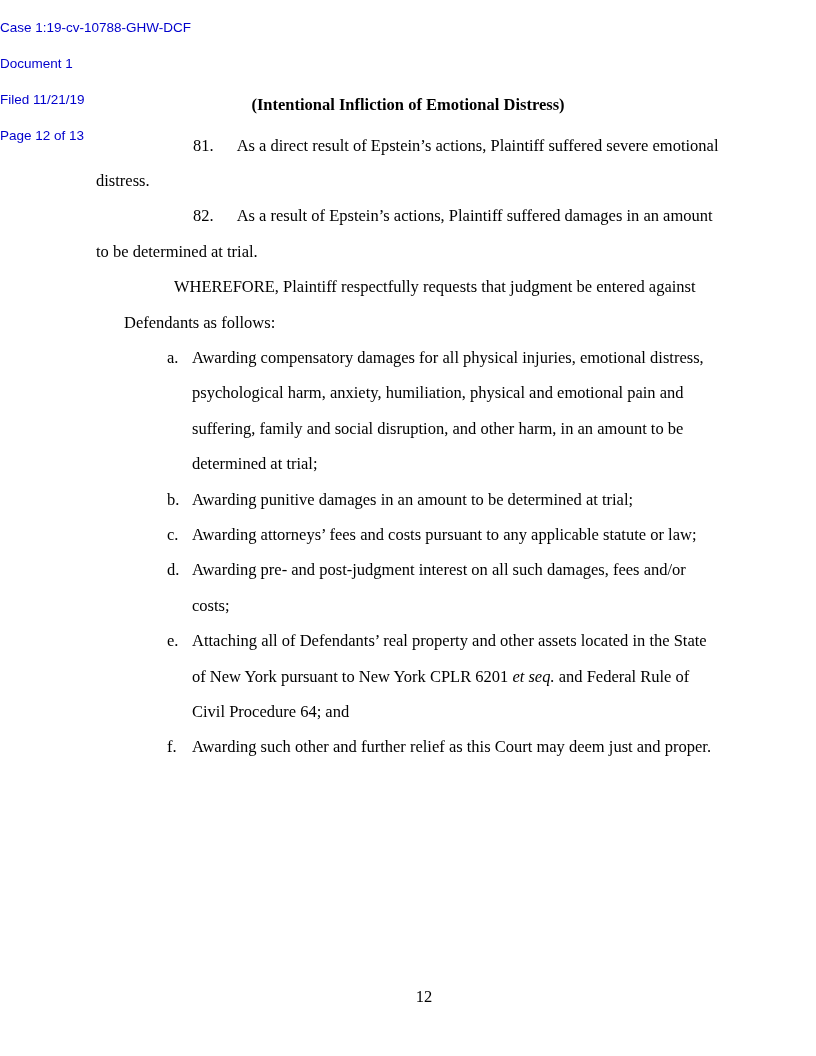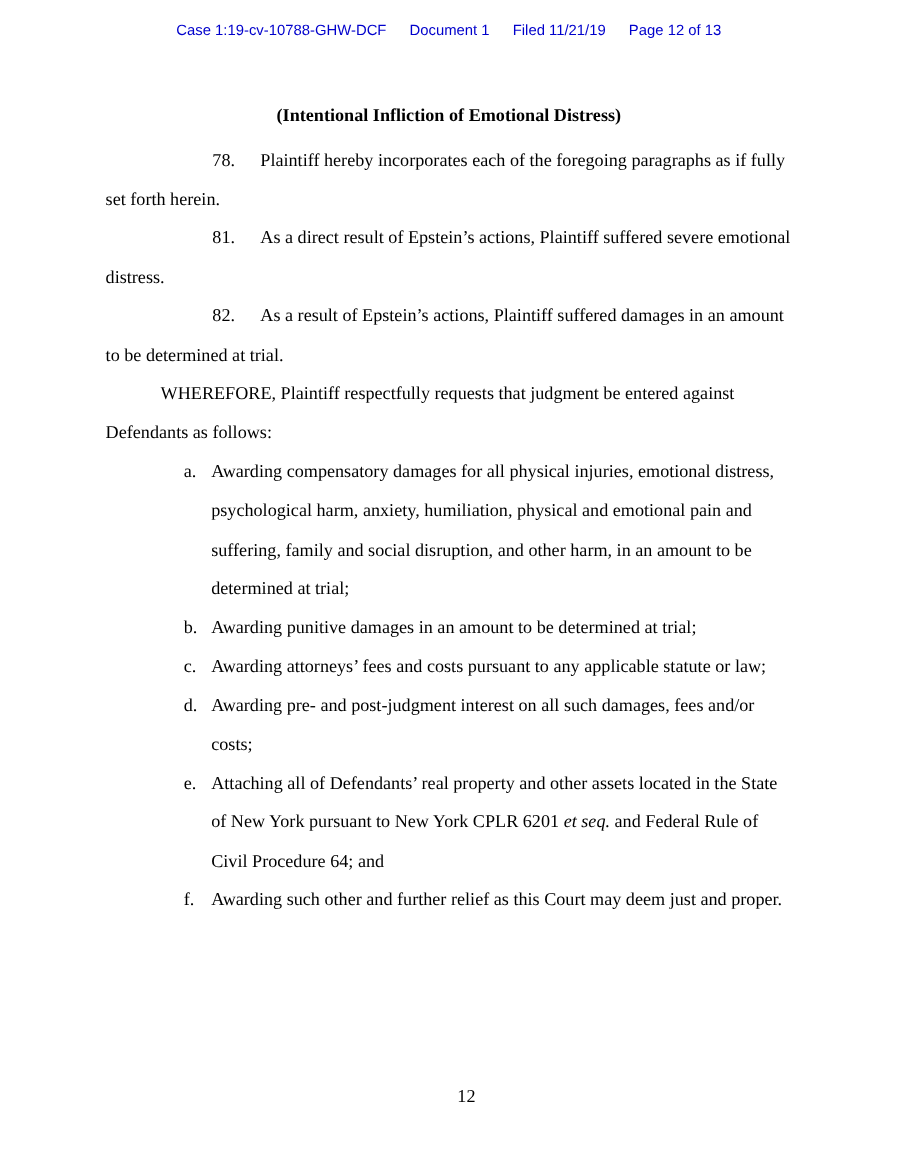--- a/index.html
+++ b/index.html
@@ -44,20 +44,21 @@
   }
   p.numbered {
     text-indent: 97px;
   }
   .ptab {
     display: inline-block;
     width: 23px;
   }
   p.wherefore {
     text-indent: 50px;
+    margin-left: 28px;
   }
   .relief-list {
     margin-left: 96px;
   }
   .relief-item {
     position: relative;
   }
   .rletter {
     position: absolute;
     left: -25px;
@@ -71,34 +72,33 @@
     width: 816px;
     text-align: center;
     font-size: 16.5px;
   }
 </style>
 </head>
 <body>
 
 <div class="page">
 
-  <div class="stamp" style="color: rgb(0, 0, 204);">
+  <div class="stamp" style="color: rgb(0, 0, 204); flex-direction: column;">
     <span>Case 1:19-cv-10788-GHW-DCF</span>
     <span>Document 1</span>
     <span>Filed 11/21/19</span>
     <span>Page 12 of 13</span>
   </div>
 
   <div class="title">
     <div>(Intentional Infliction of Emotional Distress)</div>
   </div>
 
   <div class="doc-body">
 
-    <p class="numbered"><span class="pnum">78.</span><span class="ptab"></span><span>Plaintiff hereby incorporates each of the foregoing paragraphs as if fully set forth herein.</span></p>
 
 
 
     <p class="numbered"><span class="pnum">81.</span><span class="ptab"></span><span>As a direct result of Epstein’s actions, Plaintiff suffered severe emotional distress.</span></p>
 
     <p class="numbered"><span class="pnum">82.</span><span class="ptab"></span><span>As a result of Epstein’s actions, Plaintiff suffered damages in an amount to be determined at trial.</span></p>
 
     <p class="wherefore"><span>WHEREFORE, Plaintiff respectfully requests that judgment be entered against Defendants as follows:</span></p>
 
     <div class="relief-list">

